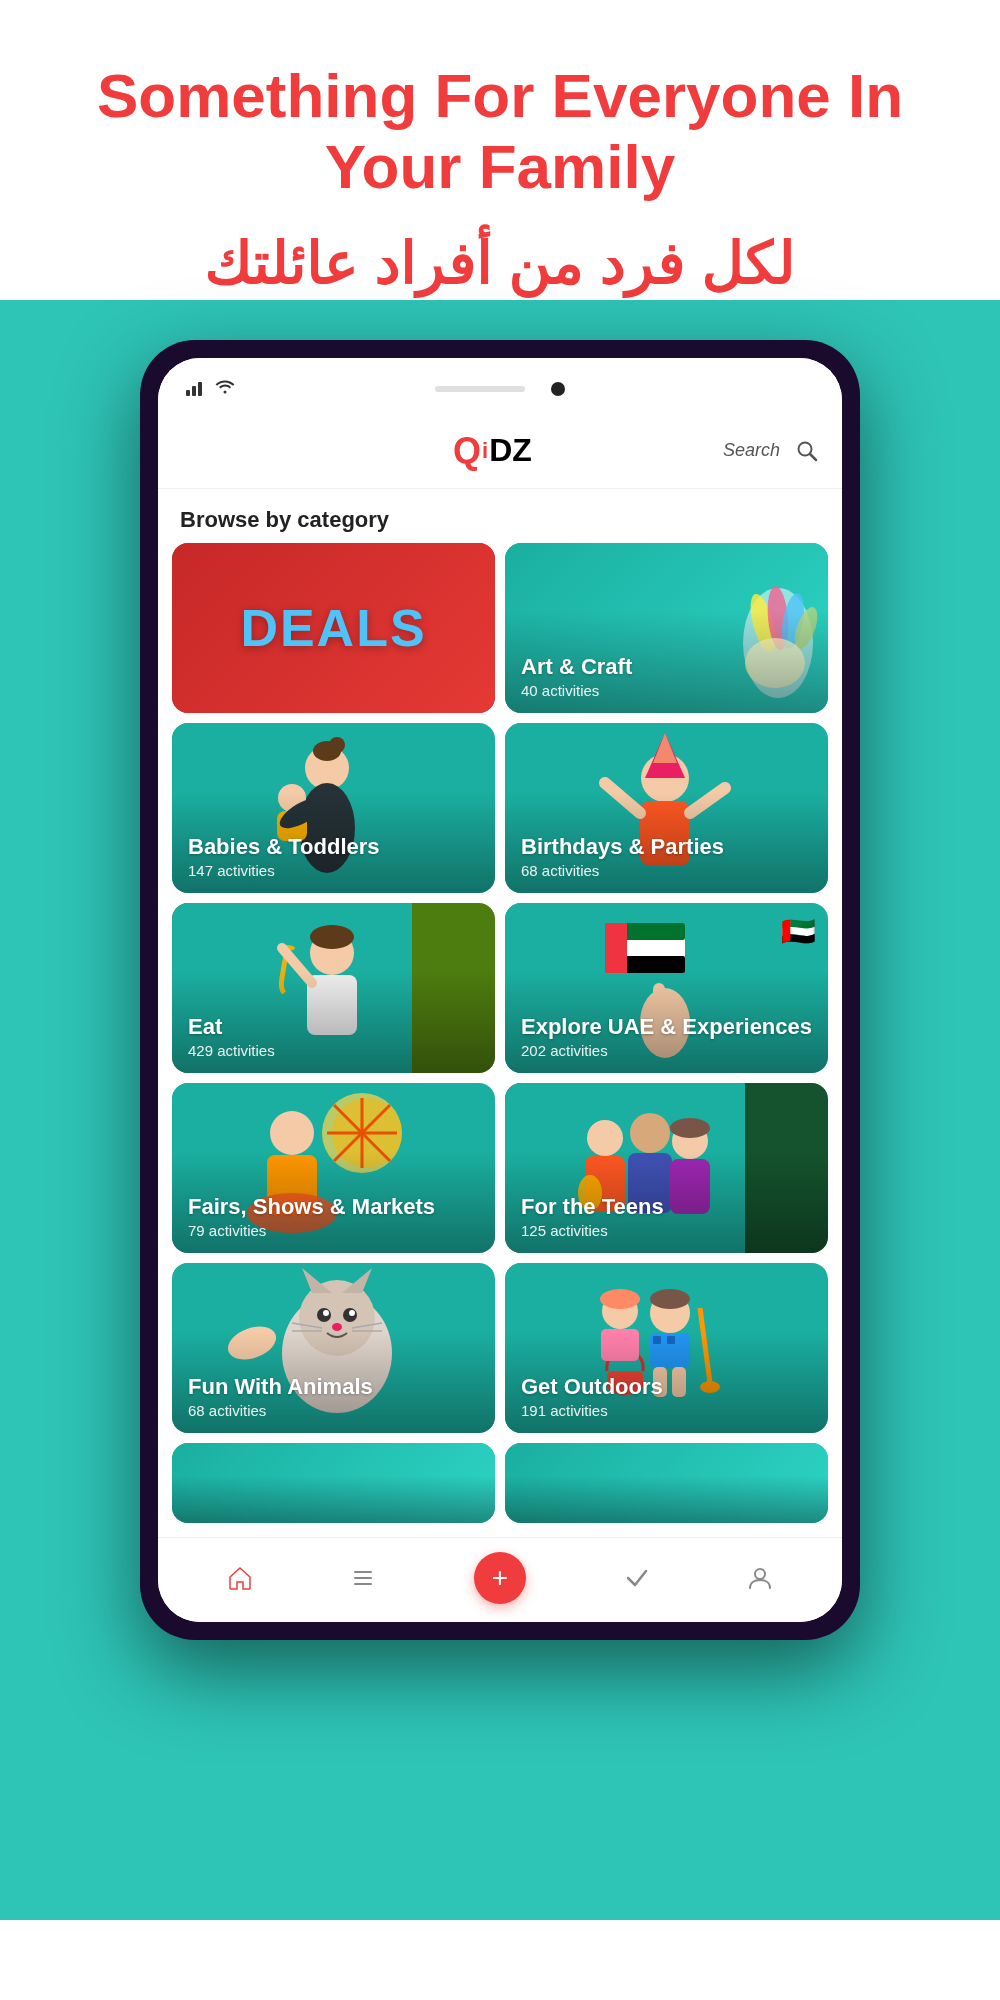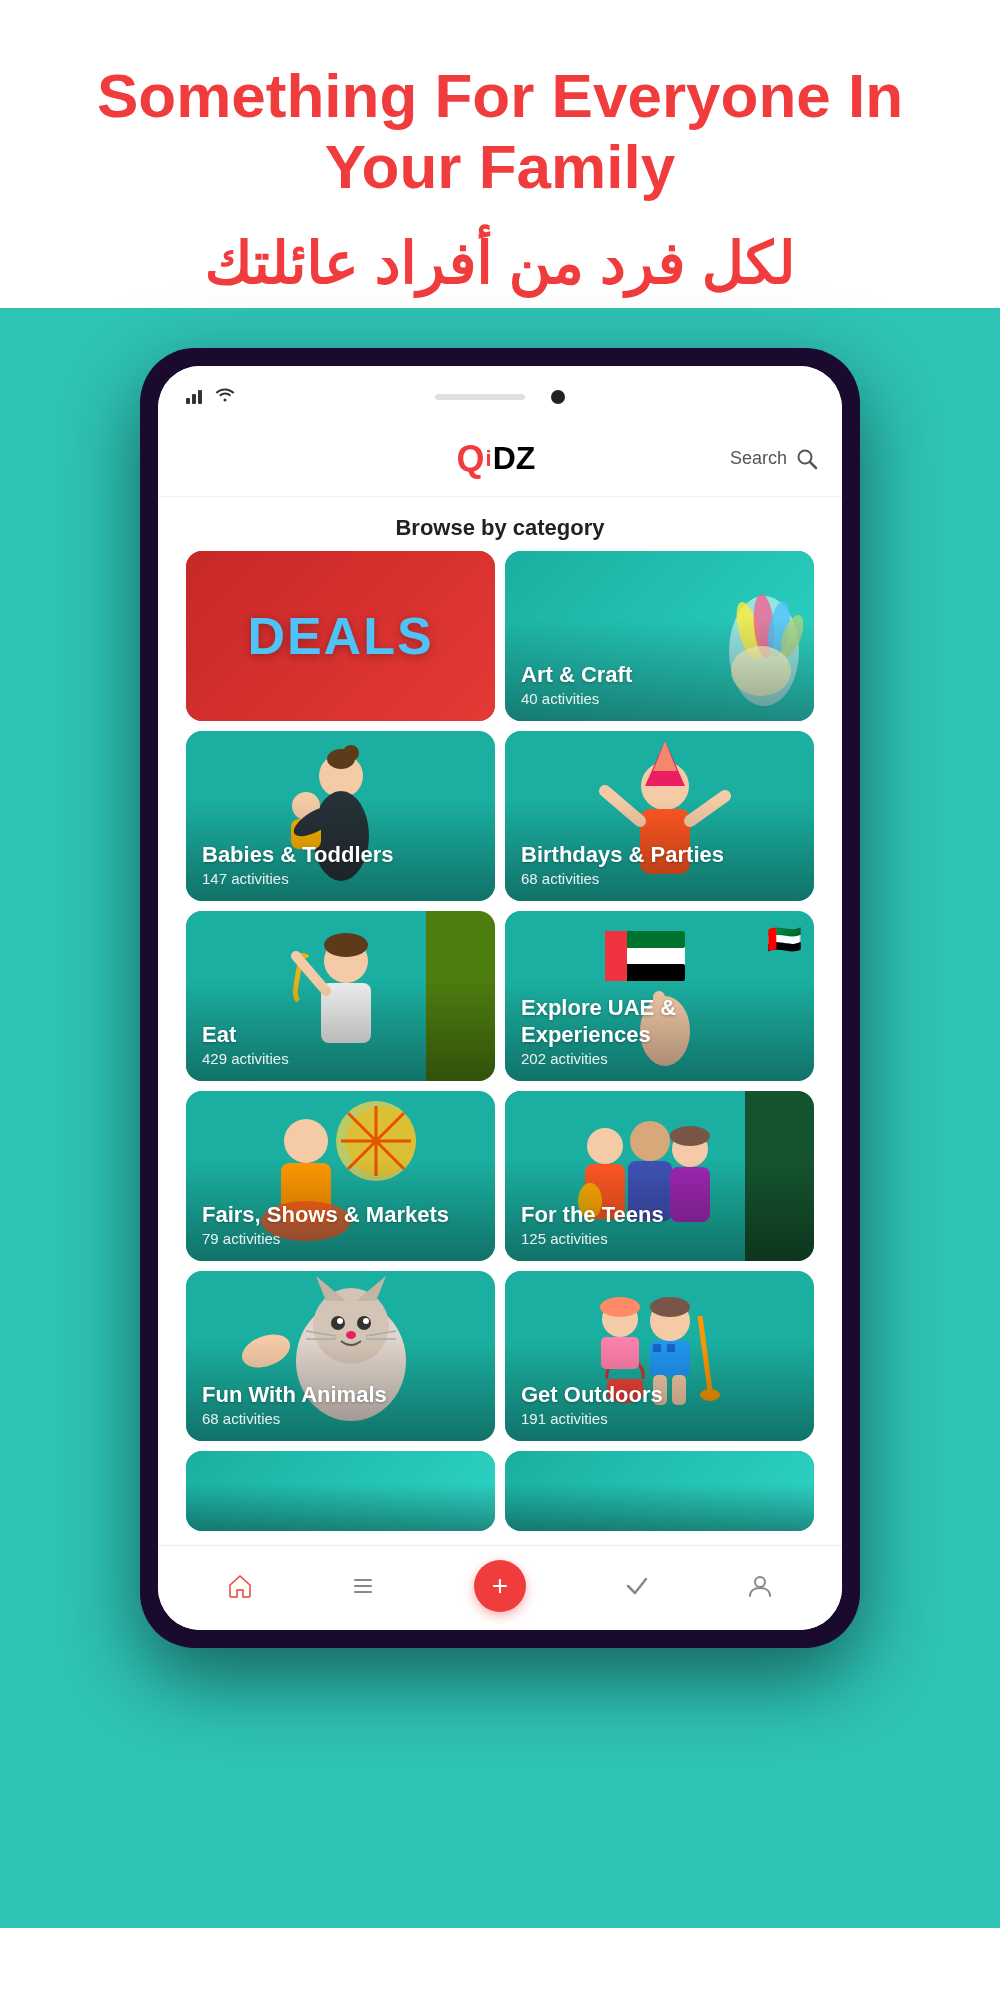--- a/index.html
+++ b/index.html
@@ -23,21 +23,21 @@
       font-weight: 900;
       color: #f03c3c;
       line-height: 1.15;
       margin-bottom: 22px;
     }
     .hero-title-ar {
       font-size: 58px;
       font-weight: 900;
       color: #f03c3c;
       line-height: 1.3;
-      margin-bottom: 8px;
+      margin-bottom: 0;
       direction: rtl;
     }
 
     
     .teal-bg {
       background: #2ec4b6;
       position: relative;
       padding-top: 40px;
       padding-bottom: 0;
       min-height: 1620px;
@@ -134,42 +134,42 @@
       margin: 0 1px;
     }
     .logo-dz {
       color: #000000;
       font-size: 32px;
     }
 
     .search-btn {
       display: flex;
       align-items: center;
-      gap: 9px;
+      gap: 16px;
       color: #555;
       font-size: 18px;
+      font-style: italic;
     }
 
     
     .browse-header {
       padding: 18px 22px 10px;
-      text-align: center;
     }
     .browse-title {
       font-size: 22px;
       font-weight: 800;
       color: #222;
     }
 
     
     .category-grid {
       display: grid;
       grid-template-columns: 1fr 1fr;
       gap: 10px;
-      padding: 0 28px 14px;
+      padding: 0 14px 14px;
     }
 
     .category-card {
       border-radius: 16px;
       overflow: hidden;
       position: relative;
       height: 170px;
       cursor: pointer;
     }
 

